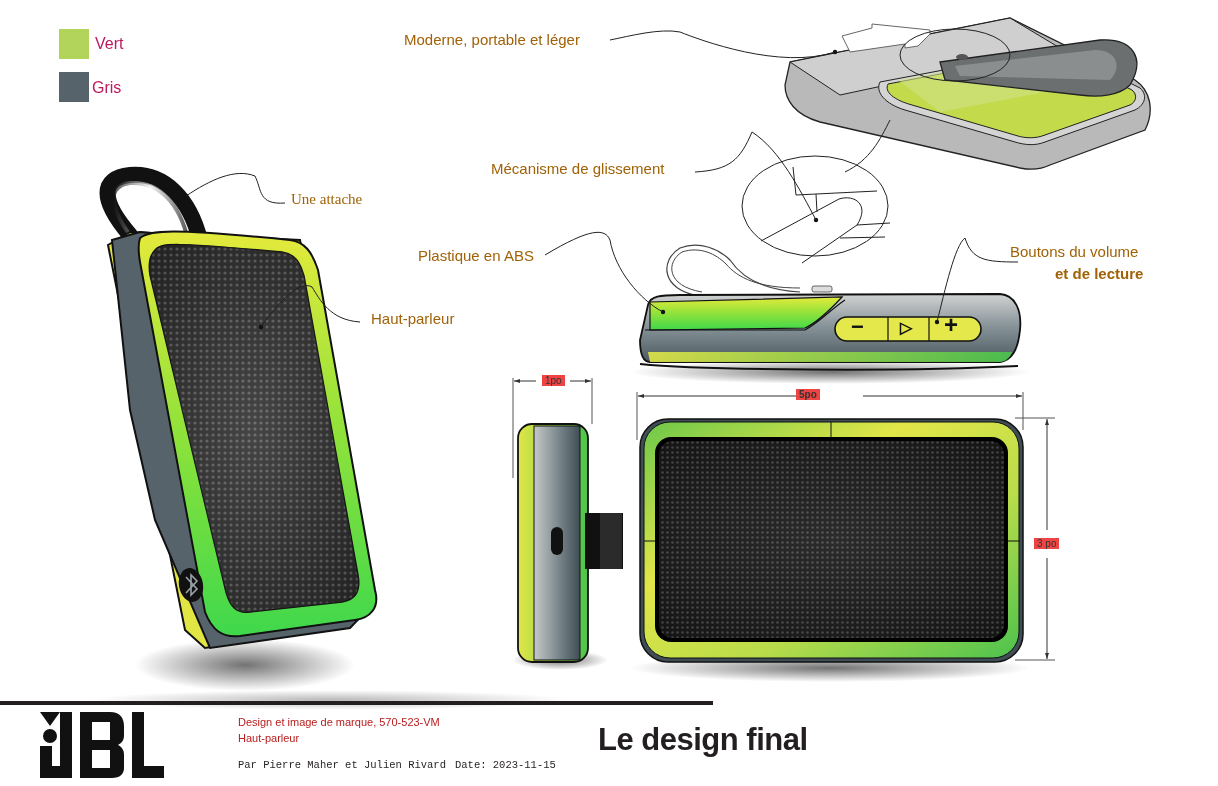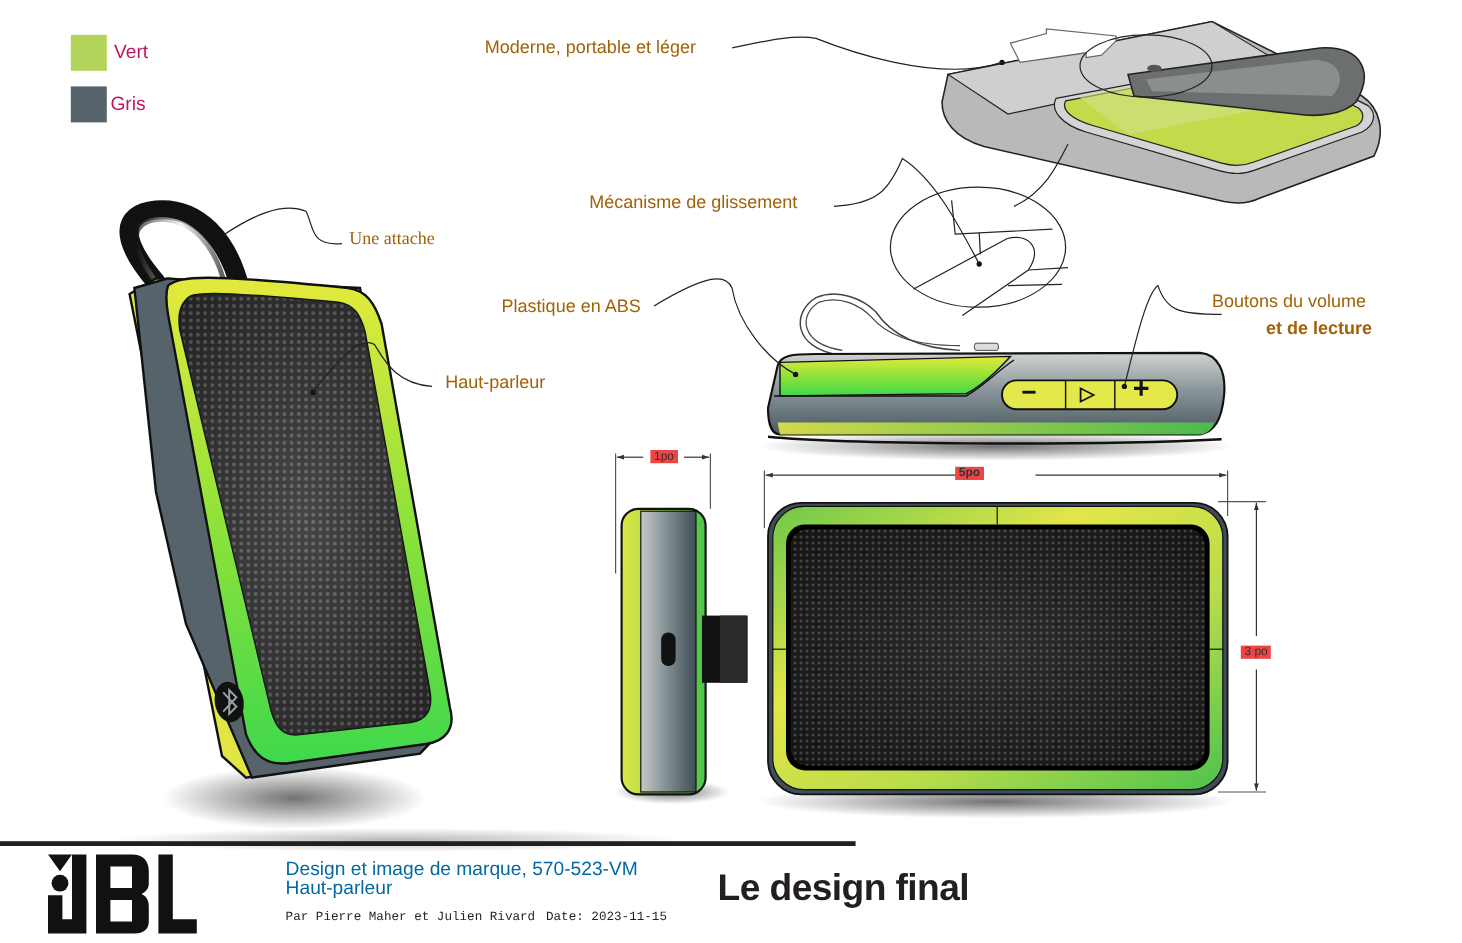--- a/index.html
+++ b/index.html
@@ -4,21 +4,21 @@
 <style>
   html, body { margin:0; padding:0; background:#ffffff; }
   body { width:1218px; height:786px; position:relative; overflow:hidden; font-family:"Liberation Sans", sans-serif; color:#231f20; }
   .abs { position:absolute; }
   .legend-swatch { position:absolute; width:30px; height:30px; }
   .legend-label { position:absolute; font-size:16px; color:#be185d; }
   .callout { position:absolute; font-size:15px; color:#a16207; white-space:nowrap; }
   .dim-label { position:absolute; font-size:10px; color:#333; background:#ef4444; padding:0 3px; }
   svg.drawing { position:absolute; left:0; top:0; }
   .footer-rule { position:absolute; left:0; top:701px; width:713px; height:4px; background:#231f20; }
-  .footer-text { position:absolute; font-size:16px; color:#0369a1; white-space:nowrap; }
+  .footer-text { position:absolute; font-size:11px; color:#b91c1c; white-space:nowrap; }
   .footer-small { position:absolute; font-size:10.5px; color:#231f20; white-space:nowrap;font-family:Liberation Mono, monospace; }
   .page-title { position:absolute; left:598px; top:722px; font-size:31px; font-weight:bold; color:#231f20; letter-spacing:-0.5px; }
   .logo { position:absolute; left:38px; top:710px; width:128px; height:70px; }
 </style>
 </head>
 <body>
 
 <div>
   <div class="legend-swatch" style="left:59px; top:29px; background:#b3d45a;"></div>
   <div class="legend-label" style="left:95px; top:35px;">Vert</div>

